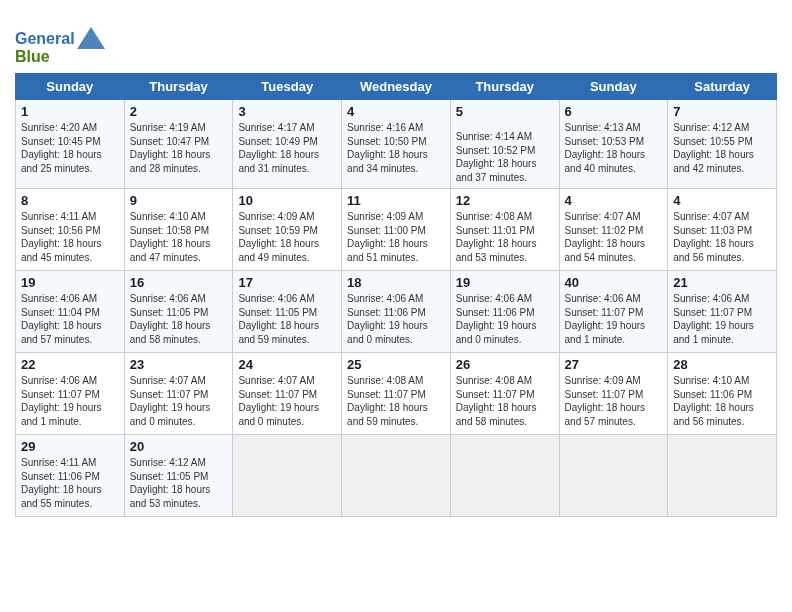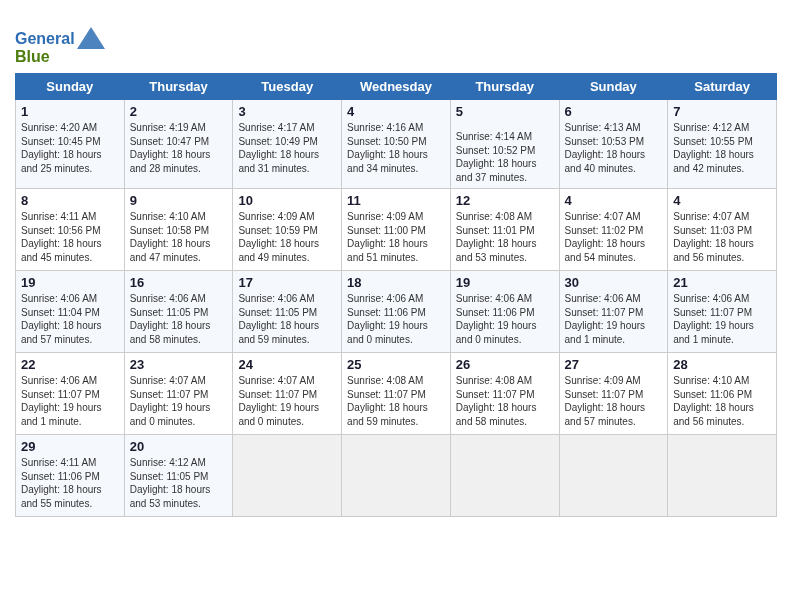--- a/index.html
+++ b/index.html
@@ -264,21 +264,21 @@
 and 0 minutes.</div>
           </td>
           <td>
             <span class="day-num">19</span>
             <div class="day-info" style="white-space: pre-line;">Sunrise: 4:06 AM
 Sunset: 11:06 PM
 Daylight: 19 hours
 and 0 minutes.</div>
           </td>
           <td>
-            <span class="day-num">30</span>
+            <span class="day-num">40</span>
             <div class="day-info" style="white-space: pre-line;">Sunrise: 4:06 AM
 Sunset: 11:07 PM
 Daylight: 19 hours
 and 1 minute.</div>
           </td>
           <td>
             <span class="day-num">21</span>
             <div class="day-info" style="white-space: pre-line;">Sunrise: 4:06 AM
 Sunset: 11:07 PM
 Daylight: 19 hours

